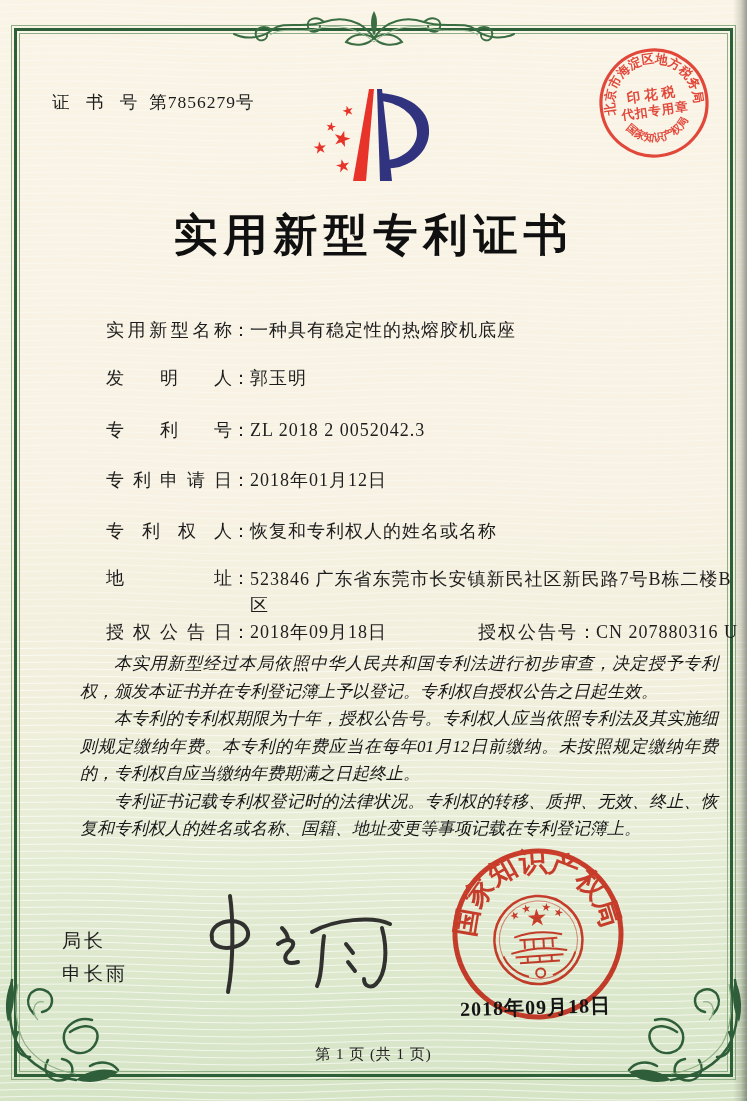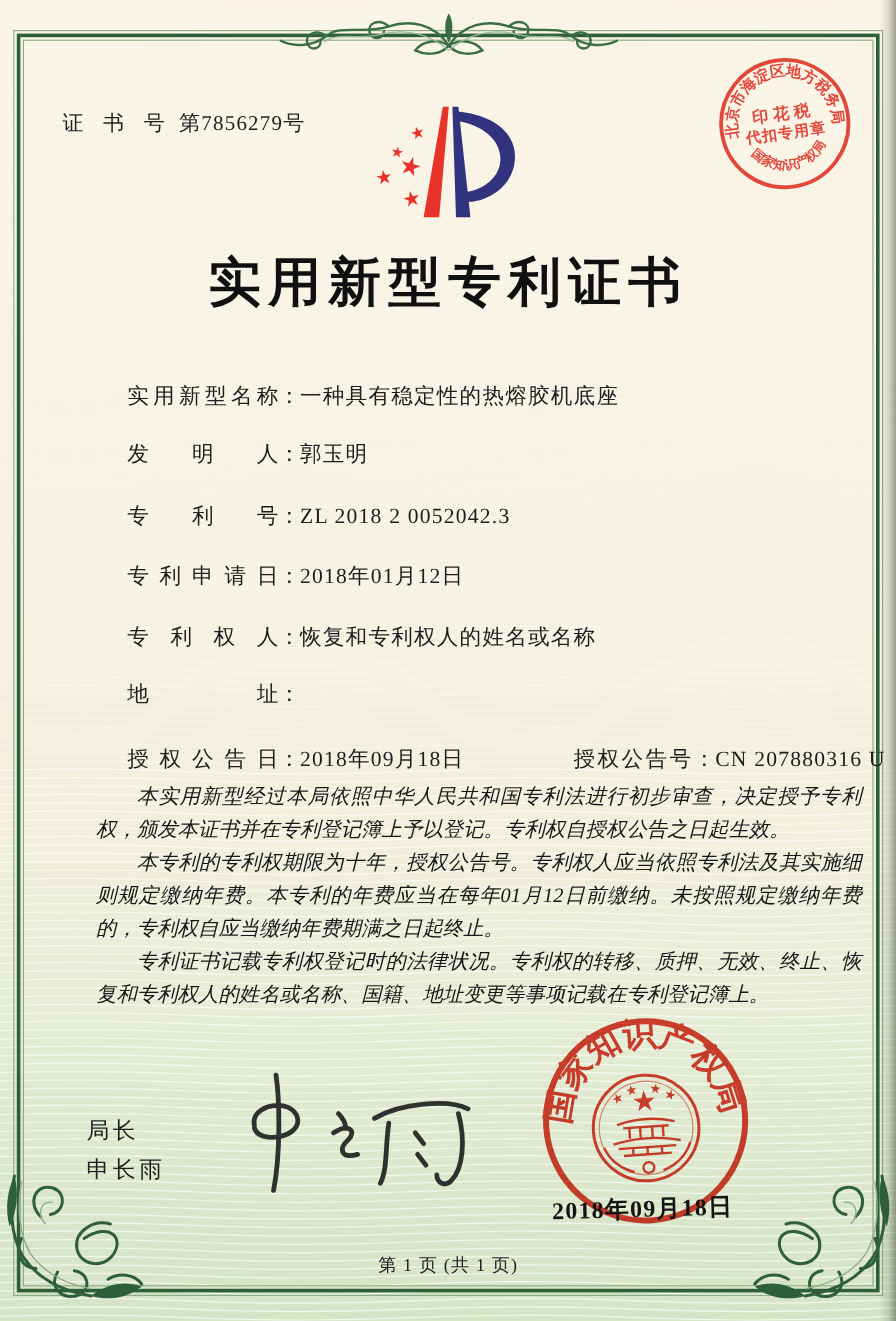--- a/index.html
+++ b/index.html
@@ -36,21 +36,21 @@
   .field .fcolon{flex:0 0 auto;}
   .field .fvalue{letter-spacing:1px;}
   .field.addr .fvalue{width:516px;line-height:26px;}
   .grant-no{position:absolute;left:372px;top:0;display:flex;white-space:nowrap;align-items:center;}
   .grant-no .flabel2{letter-spacing:2px;}
   
   .legal{position:absolute;left:56px;top:650px;width:638px;font-size:17px;line-height:27.5px;
     text-align:justify;font-style:italic;color:#161616;margin-left:24px;}
   .legal p{margin:0;text-indent:2em;}
   
-  .signer{position:absolute;left:72px;top:926px;font-size:19px;line-height:33px;letter-spacing:3px;}
+  .signer{position:absolute;left:62px;top:926px;font-size:19px;line-height:33px;letter-spacing:3px;font-family:Liberation Mono, monospace;}
   .signature{position:absolute;left:178px;top:886px;}
   .seal{position:absolute;left:448px;top:844px;mix-blend-mode:multiply;opacity:.95;}
   .seal-date{position:absolute;left:460px;top:994px;font-size:20px;font-weight:600;letter-spacing:1px;
     color:#141414;transform:rotate(-1.5deg);white-space:nowrap;}
   .footer{position:absolute;left:0;top:1045px;width:100%;text-align:center;font-size:15px;letter-spacing:1px;color:#222;}
   svg text{font-family:"Liberation Serif","DejaVu Serif",serif;}
 </style>
 </head>
 <body>
 
@@ -328,20 +328,21 @@
     <span class="fvalue">2018年01月12日</span>
   </div>
   <div class="field" style="top:519px">
     <span class="flabel">专利权人</span>
       <span class="fcolon">：</span>
     <span class="fvalue">恢复和专利权人的姓名或名称</span>
   </div>
   <div class="field addr" style="top:566px">
     <span class="flabel">地址</span>
       <span class="fcolon">：</span>
+    <span class="fvalue">523846 广东省东莞市长安镇新民社区新民路7号B栋二楼B区</span>
   </div>
   <div class="field" style="top:620px">
     <span class="flabel">授权公告日</span>
       <span class="fcolon">：</span>
     <span class="fvalue">2018年09月18日</span>
     <span class="grant-no">
       <span class="flabel2">授权公告号</span>
         <span>：</span>
       <span class="fvalue">CN 207880316 U</span>
     </span>

